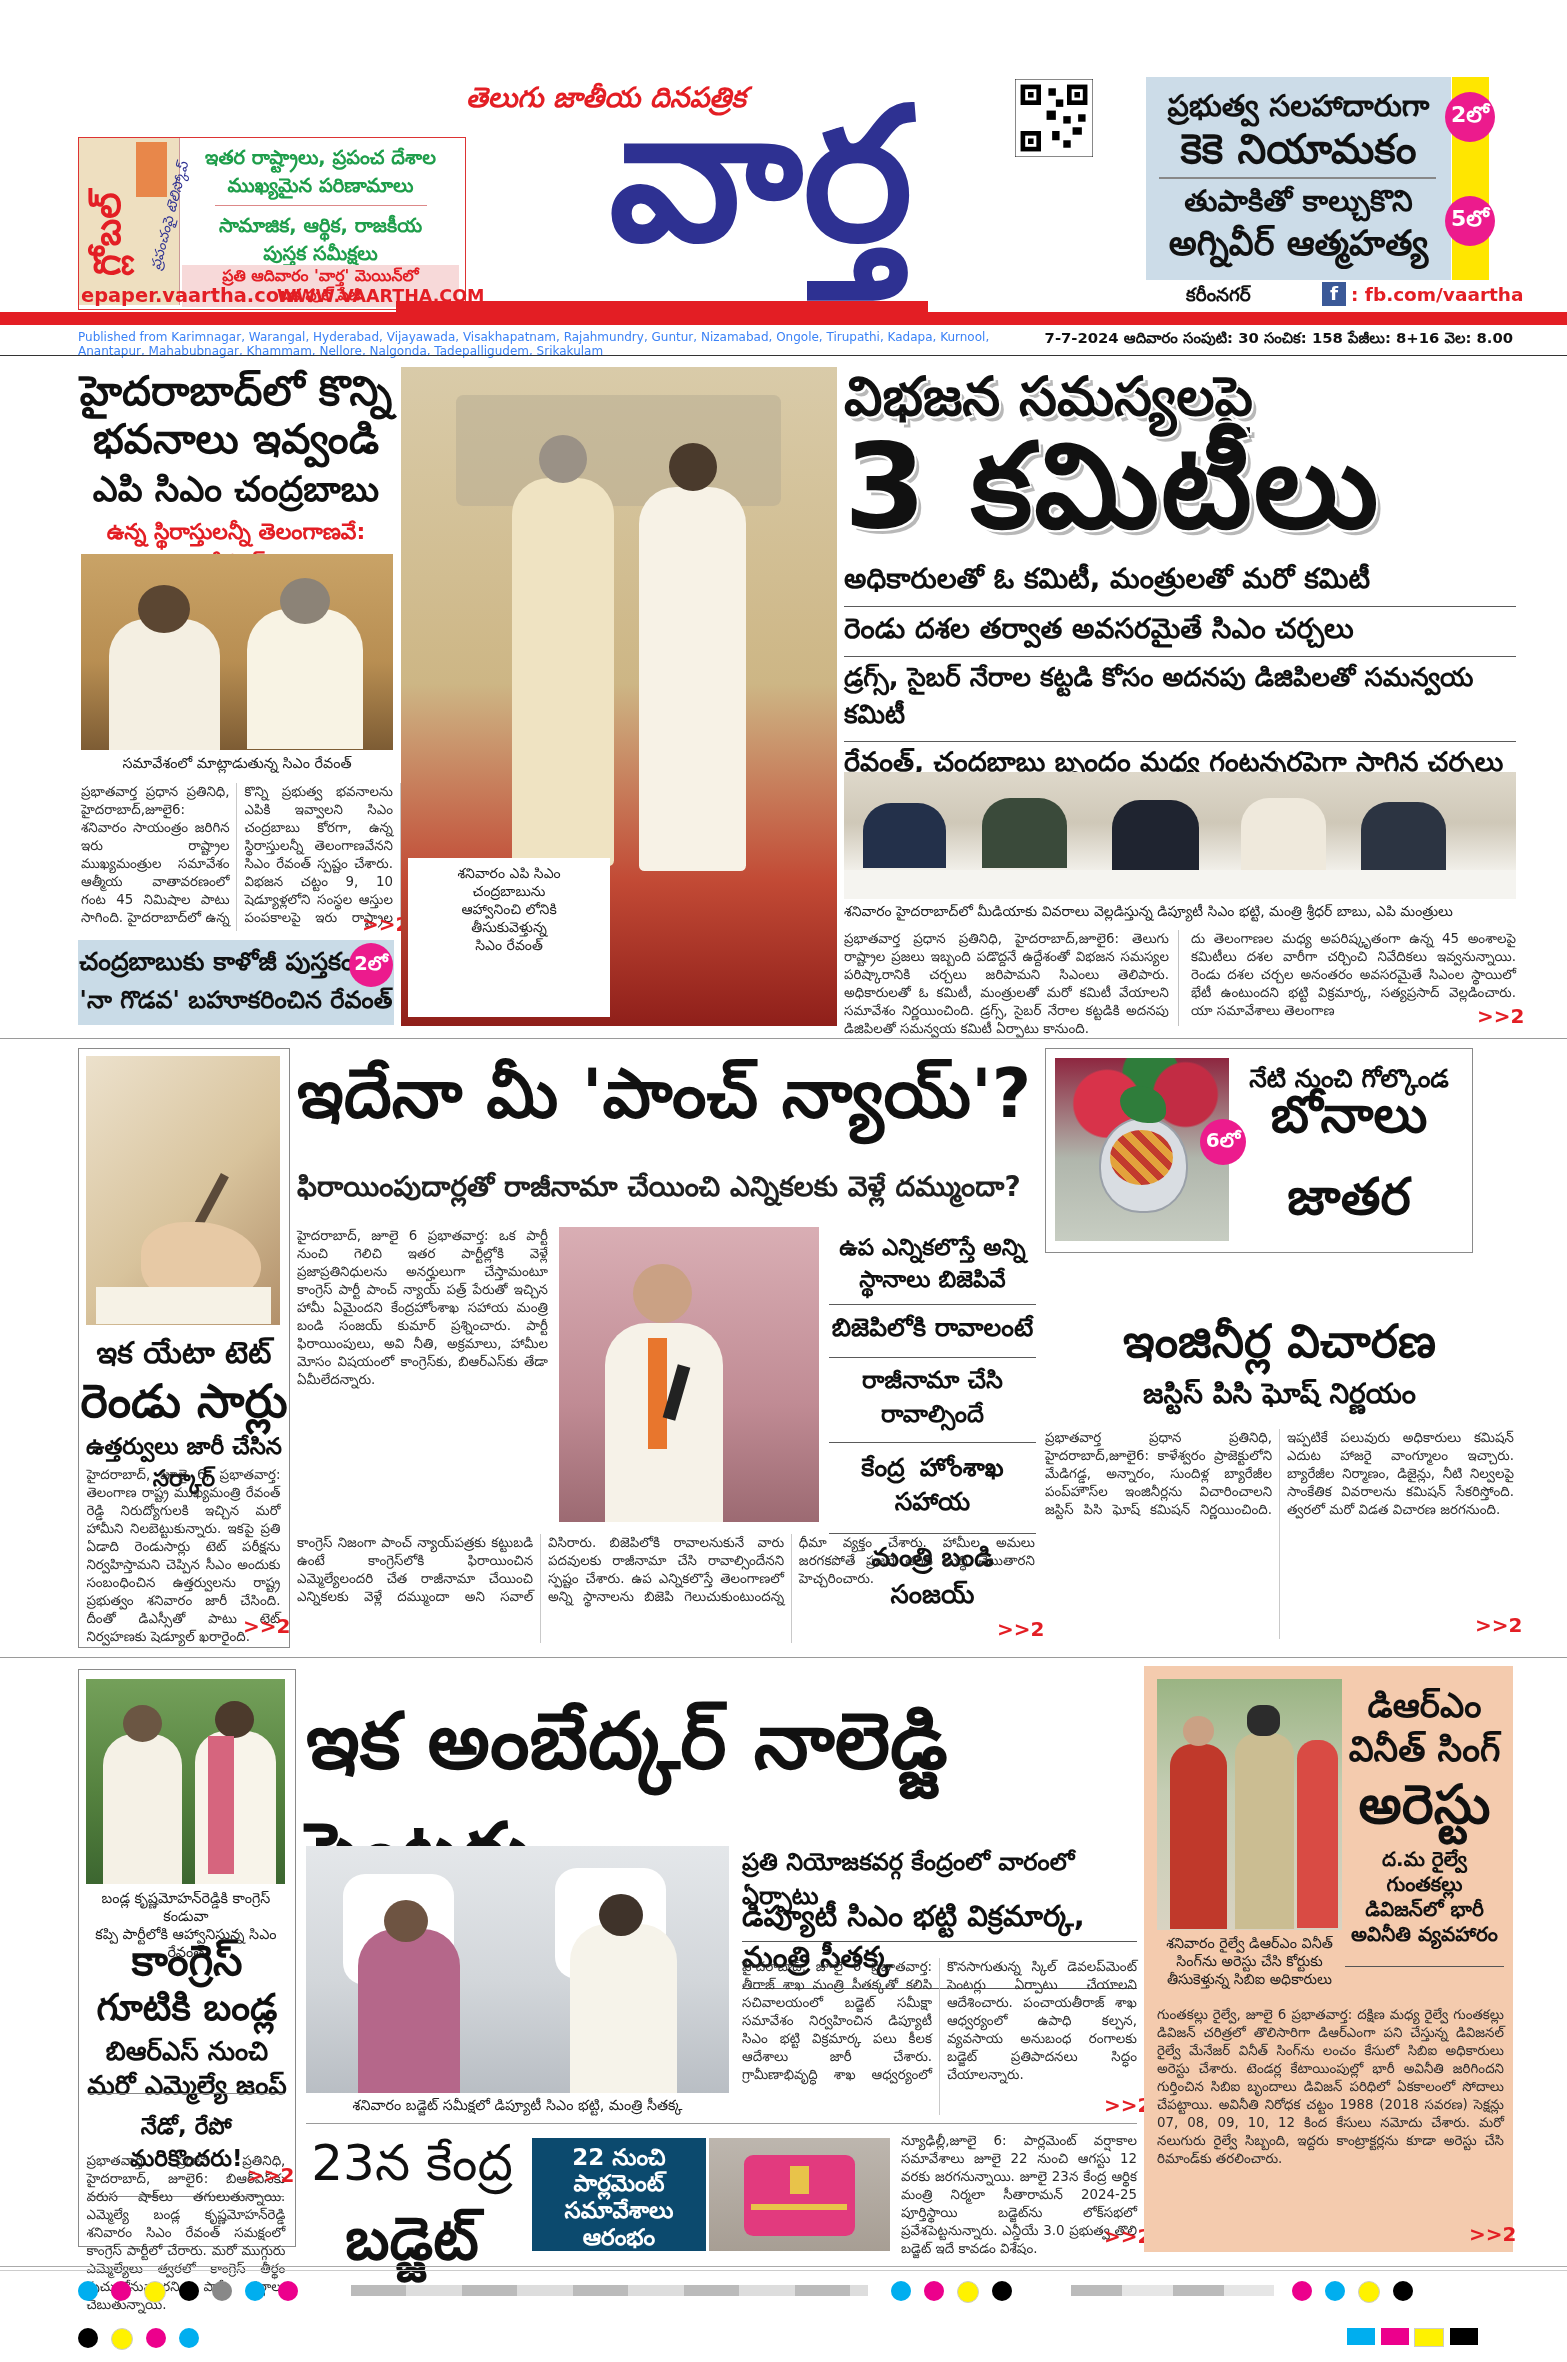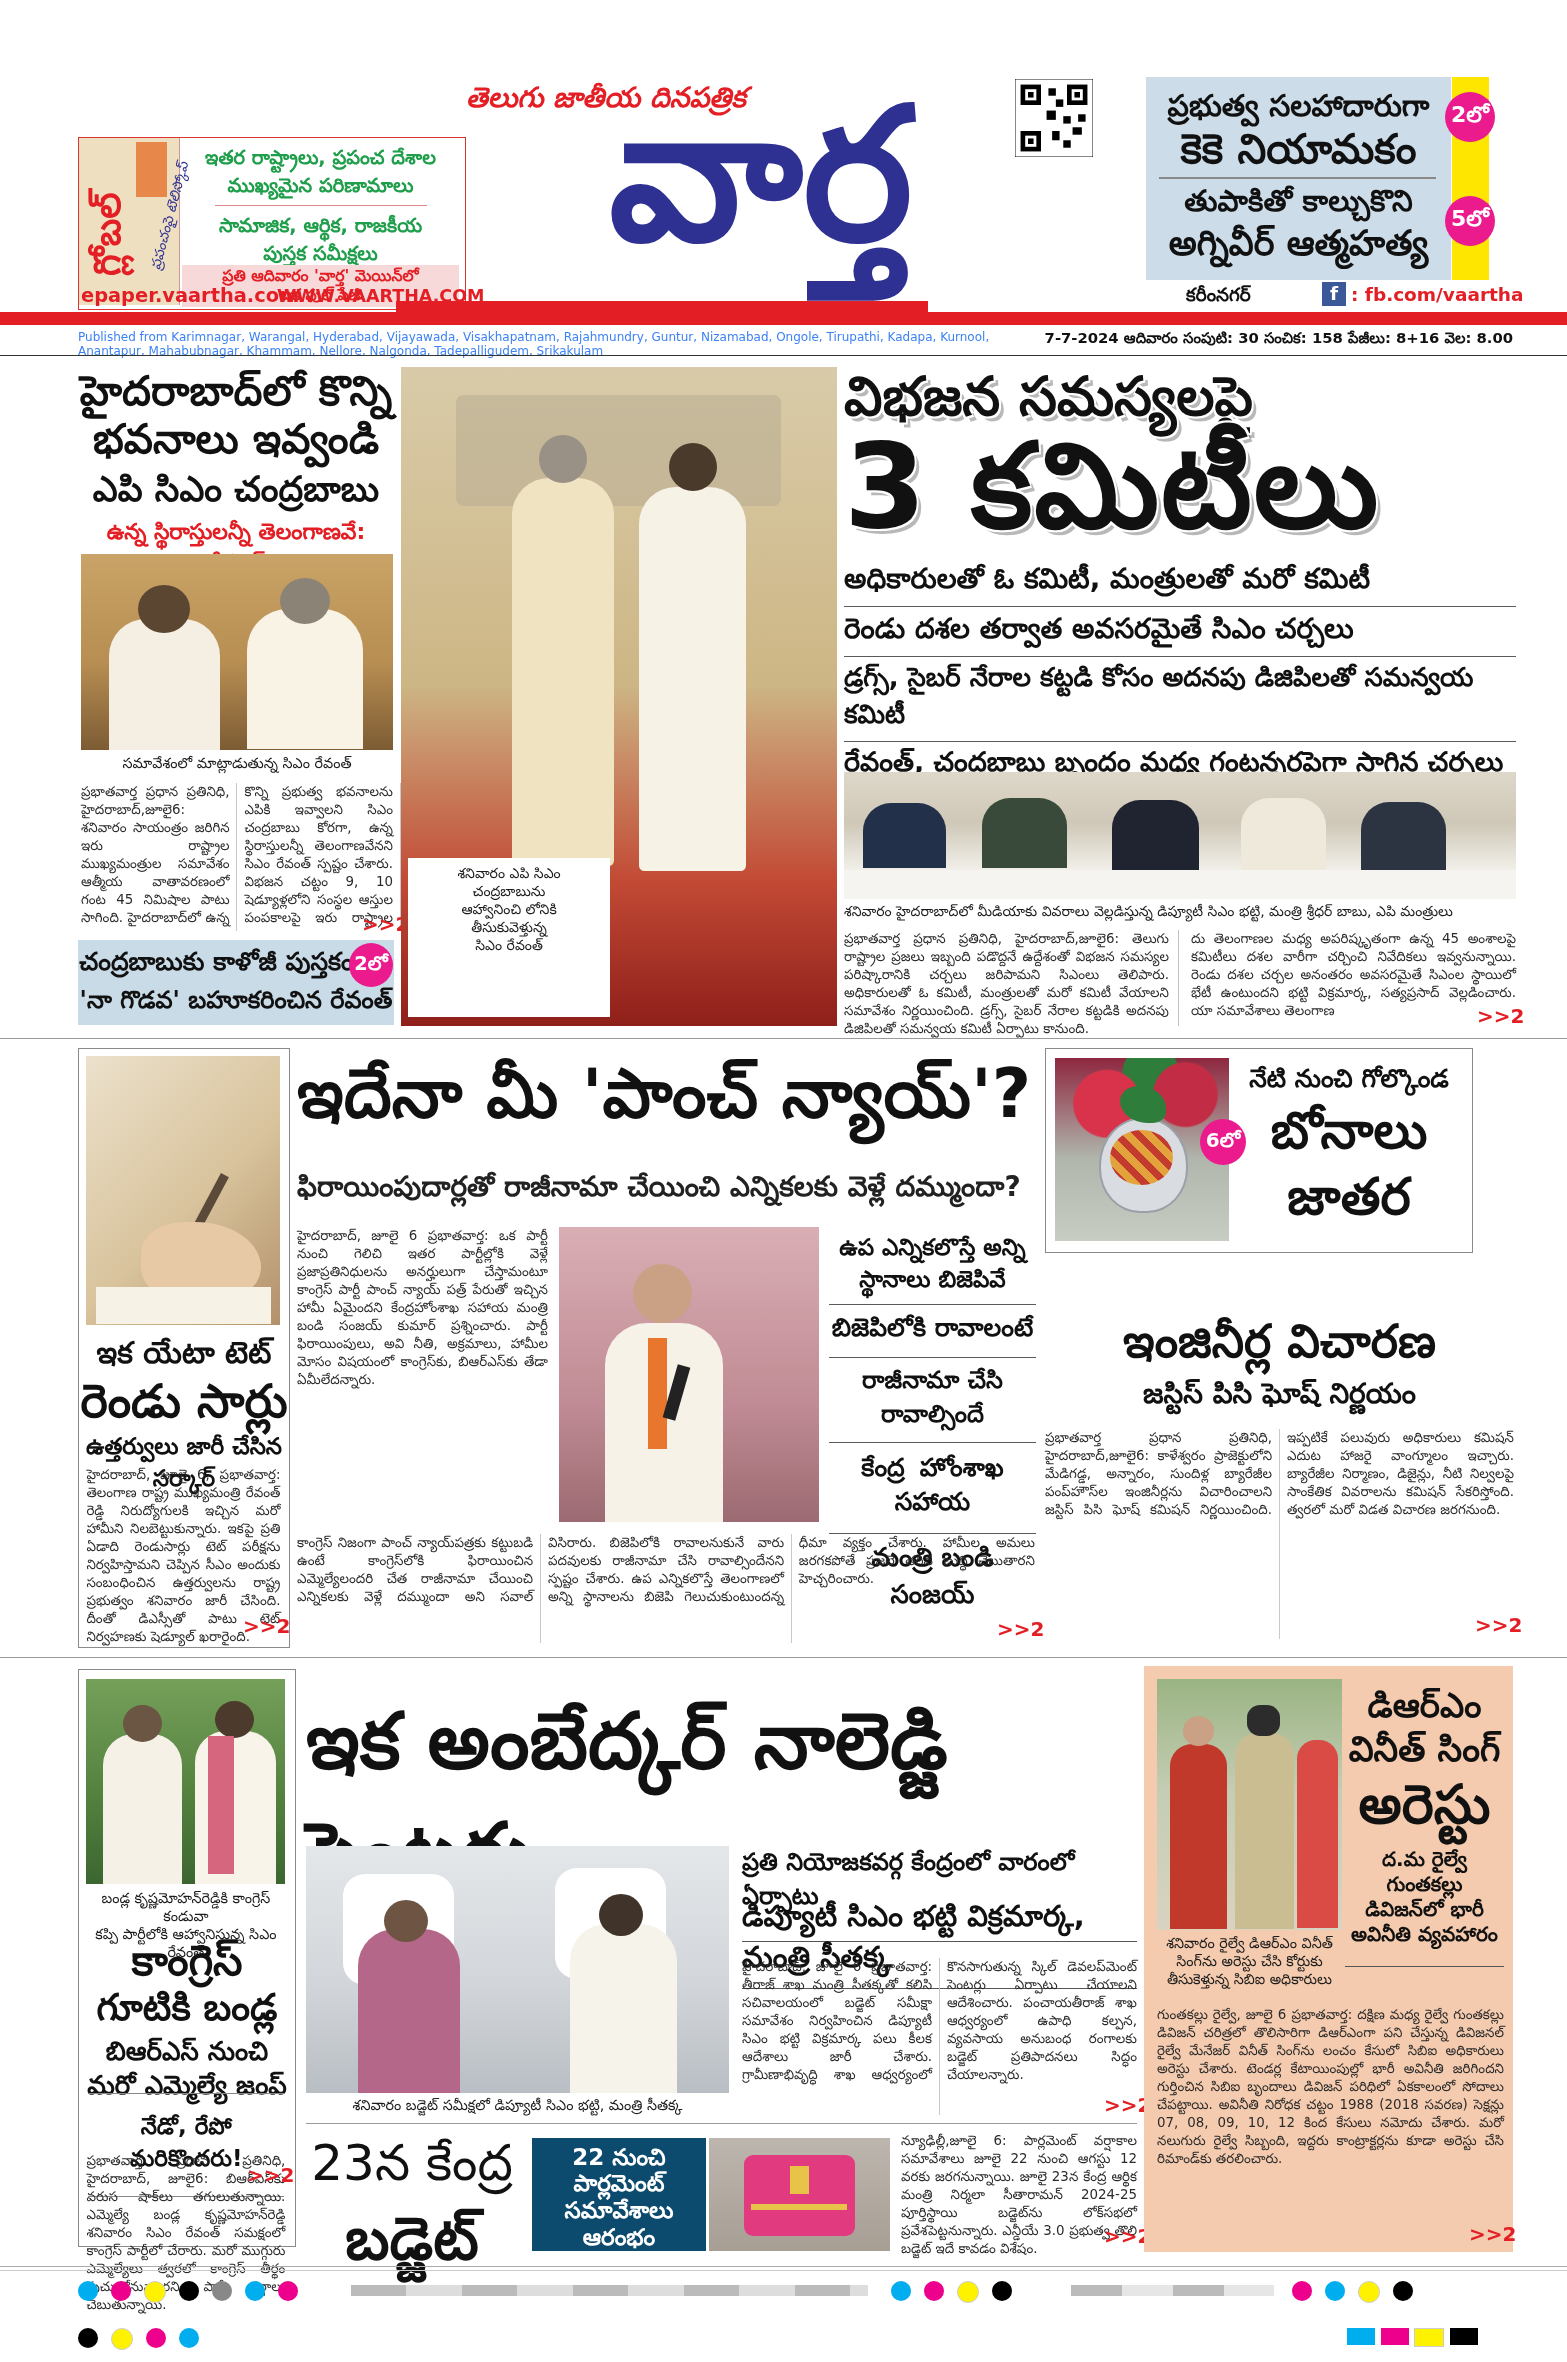--- a/index.html
+++ b/index.html
@@ -192,21 +192,21 @@
   <div class="abs body-t cols3" style="left:297px;top:1534px;width:738px;height:109px;">కాంగ్రెస్ నిజంగా పాంచ్ న్యాయ్‌పత్రకు కట్టుబడి ఉంటే కాంగ్రెస్‌లోకి ఫిరాయించిన ఎమ్మెల్యేలందరి చేత రాజీనామా చేయించి ఎన్నికలకు వెళ్లే దమ్ముందా అని సవాల్ విసిరారు. బిజెపిలోకి రావాలనుకునే వారు పదవులకు రాజీనామా చేసి రావాల్సిందేనని స్పష్టం చేశారు. ఉప ఎన్నికలొస్తే తెలంగాణలో అన్ని స్థానాలను బిజెపి గెలుచుకుంటుందన్న ధీమా వ్యక్తం చేశారు. హామీల అమలు జరగకపోతే ప్రజలే తగిన బుద్ధి చెబుతారని హెచ్చరించారు.</div>
   <div class="abs jmp" style="left:997px;top:1617px;">&gt;&gt;2</div>
 
   <div class="abs box" style="left:1045px;top:1048px;width:426px;height:203px;">
     <div class="ph" style="left:9.2px;top:9.2px;width:174px;height:183px;background:radial-gradient(circle at 30% 25%,#d8334a 0 18%,transparent 19%),radial-gradient(circle at 75% 20%,#c22c44 0 16%,transparent 17%),radial-gradient(circle at 55% 8%,#2f7d3b 0 14%,transparent 15%),linear-gradient(180deg,#8e2740 0%,#b0b6ac 55%,#c7cdc2 100%);">
       <div class="fig" style="left:44px;top:59px;width:85px;height:92px;background:#d9dde2;border-radius:50% 50% 46% 46%;border:2.8px solid #9aa0a8;"></div>
       <div class="fig" style="left:55px;top:72px;width:63px;height:55px;background:repeating-linear-gradient(45deg,#e3a23c 0 7.4px,#c23b2e 7.4px 14.8px);border-radius:50%;"></div>
       <div class="fig" style="left:65px;top:28px;width:46px;height:37px;background:#2f7d3b;border-radius:40% 60% 30% 60%;"></div>
     </div>
     <div class="abs c b" style="left:185px;top:14.8px;width:236px;font-size:25px;">నేటి నుంచి గోల్కొండ</div>
-    <div class="abs c b" style="left:185px;top:52px;width:236px;font-size:51px;">బోనాలు</div>
+    <div class="abs c b" style="left:185px;top:36px;width:236px;font-size:51px;">బోనాలు</div>
     <div class="abs c b" style="left:185px;top:118px;width:236px;font-size:51px;">జాతర</div>
   </div>
   <div class="badge" style="left:1200px;top:1119px;width:46px;height:46px;font-size:20px;">6లో</div>
 
   <div class="abs c b" style="left:1045px;top:1314px;width:469px;font-size:46px;">ఇంజినీర్ల విచారణ</div>
   <div class="abs c b" style="left:1045px;top:1377px;width:469px;font-size:28px;">జస్టిస్ పిసి ఘోష్ నిర్ణయం</div>
   <div class="abs body-t cols2" style="left:1045px;top:1429px;width:469px;height:210px;">ప్రభాతవార్త ప్రధాన ప్రతినిధి, హైదరాబాద్,జూలై6: కాళేశ్వరం ప్రాజెక్టులోని మేడిగడ్డ, అన్నారం, సుందిళ్ల బ్యారేజీల పంప్‌హౌస్‌ల ఇంజినీర్లను విచారించాలని జస్టిస్ పిసి ఘోష్ కమిషన్ నిర్ణయించింది. ఇప్పటికే పలువురు అధికారులు కమిషన్ ఎదుట హాజరై వాంగ్మూలం ఇచ్చారు. బ్యారేజీల నిర్మాణం, డిజైన్లు, నీటి నిల్వలపై సాంకేతిక వివరాలను కమిషన్ సేకరిస్తోంది. త్వరలో మరో విడత విచారణ జరగనుంది.</div>
   <div class="abs jmp" style="left:1475px;top:1613px;">&gt;&gt;2</div>
 
   <div class="hl" style="left:0;top:1657px;width:1567px;"></div>

